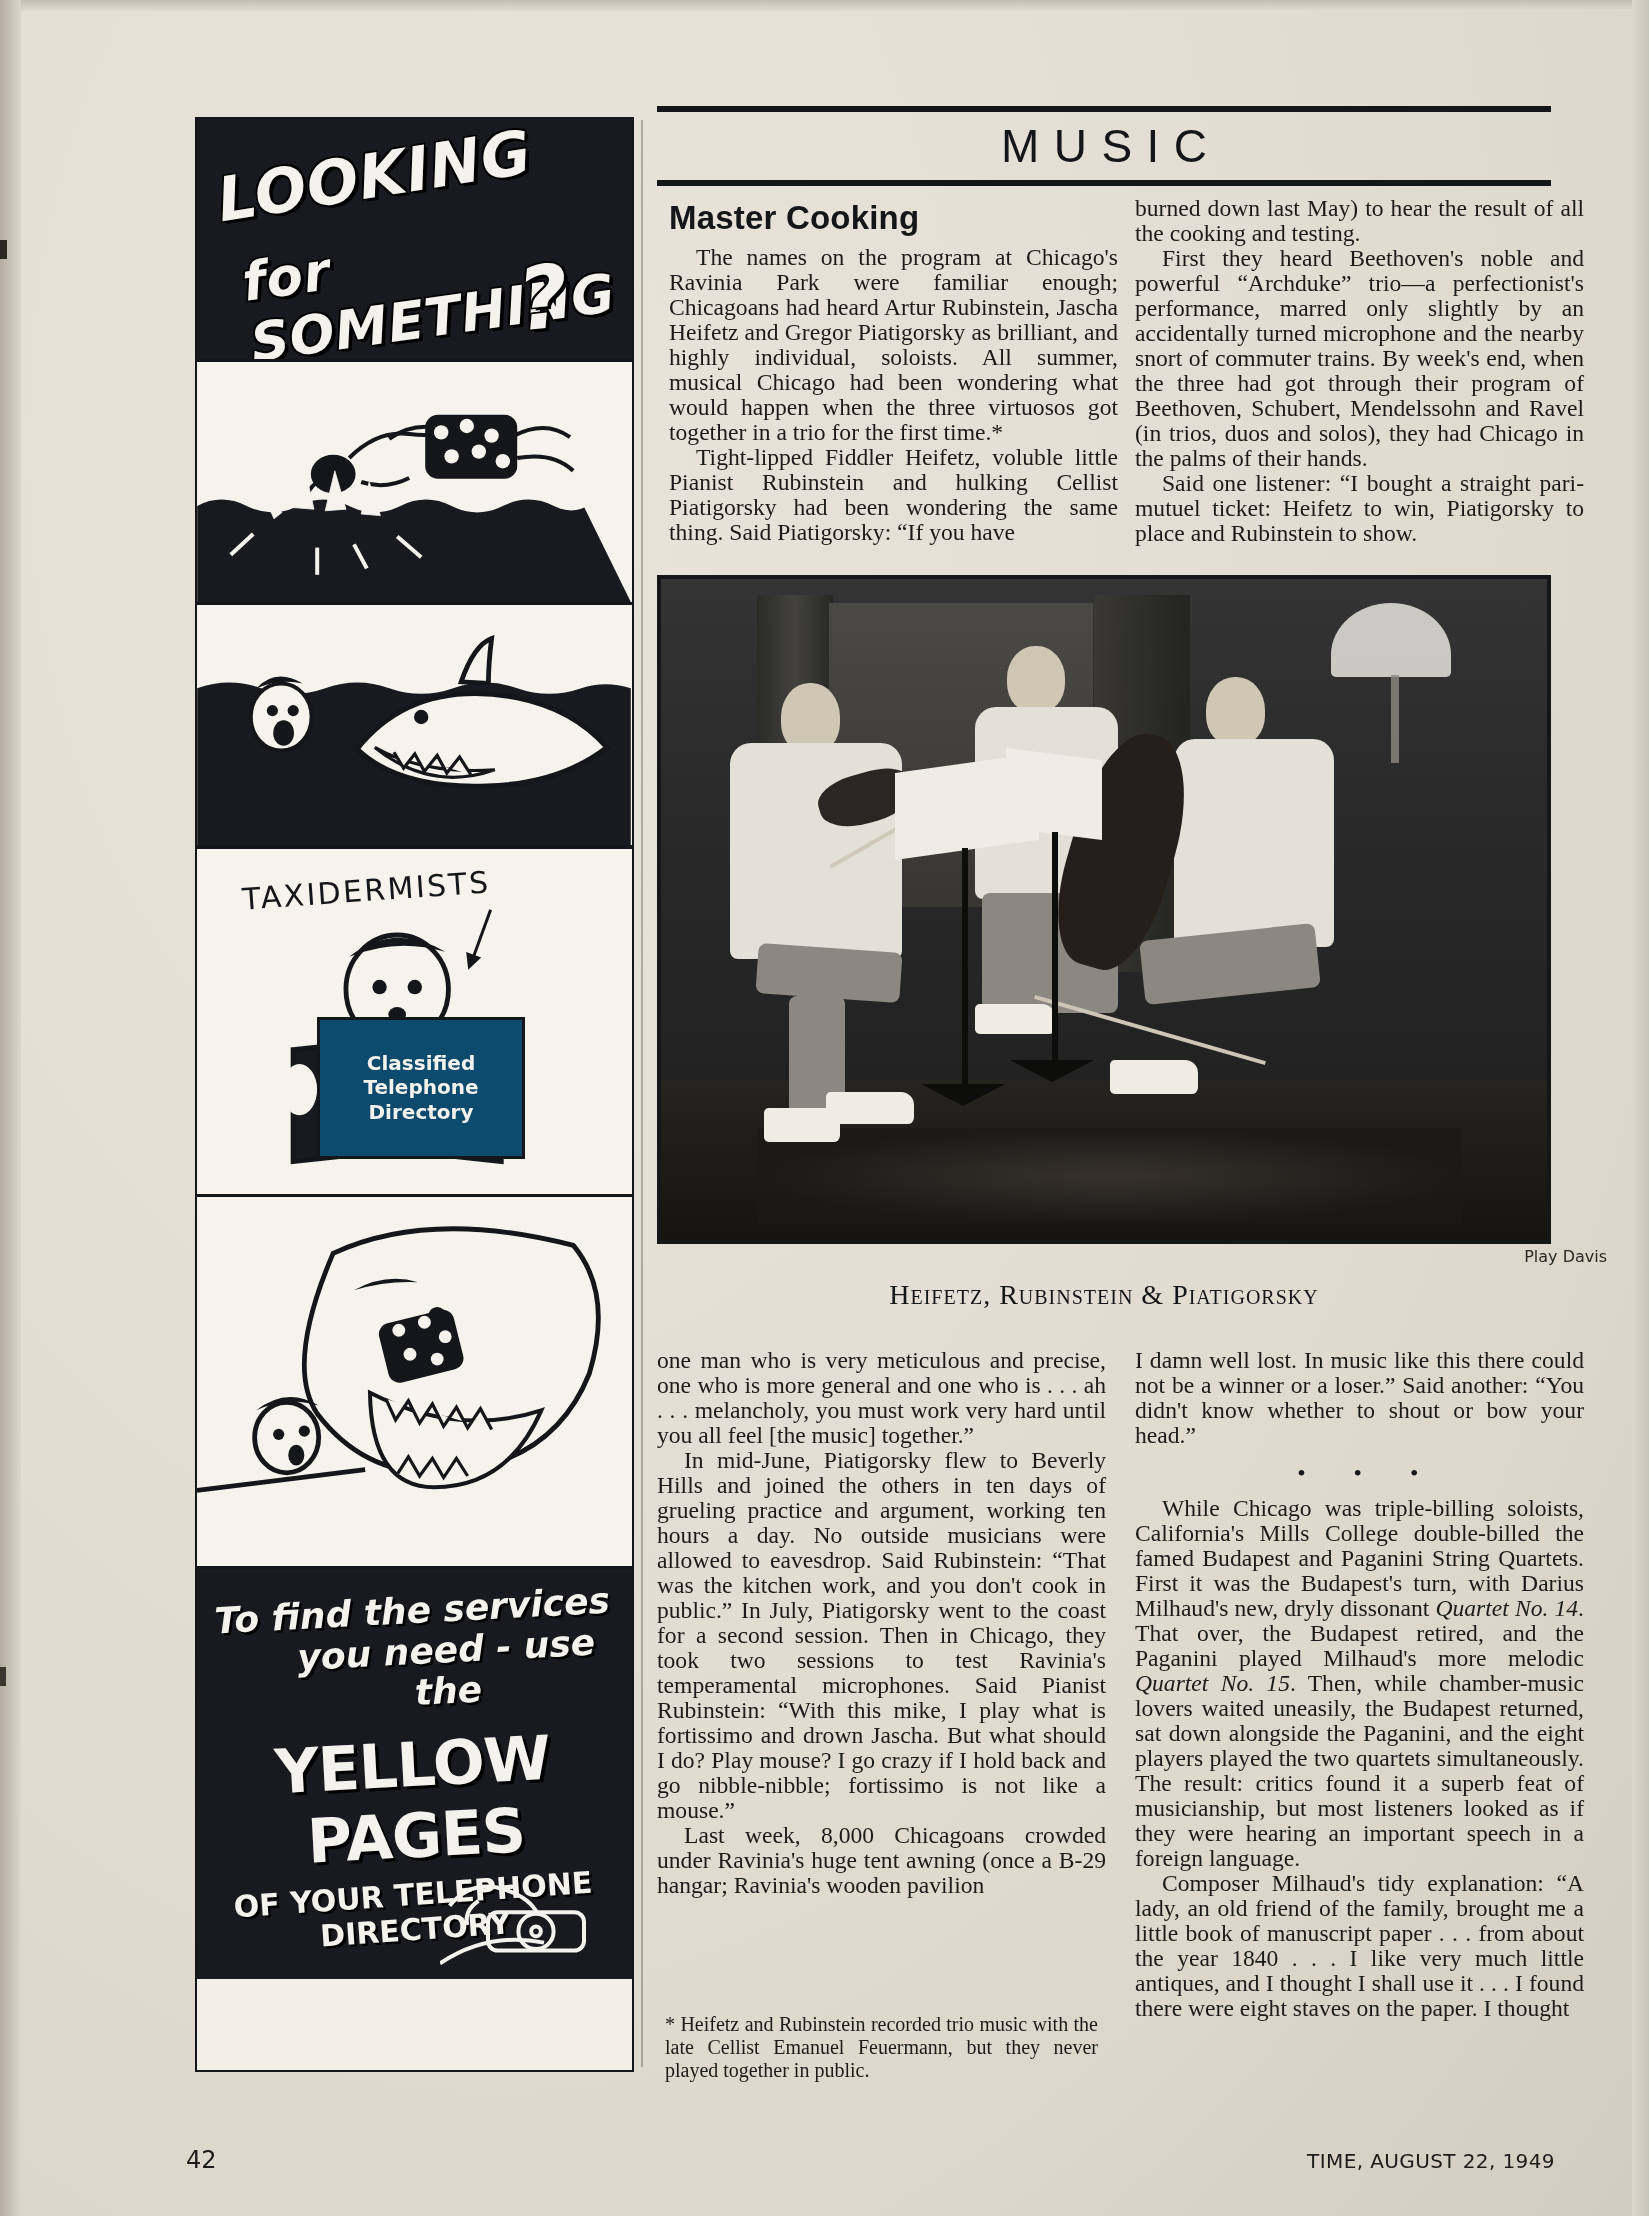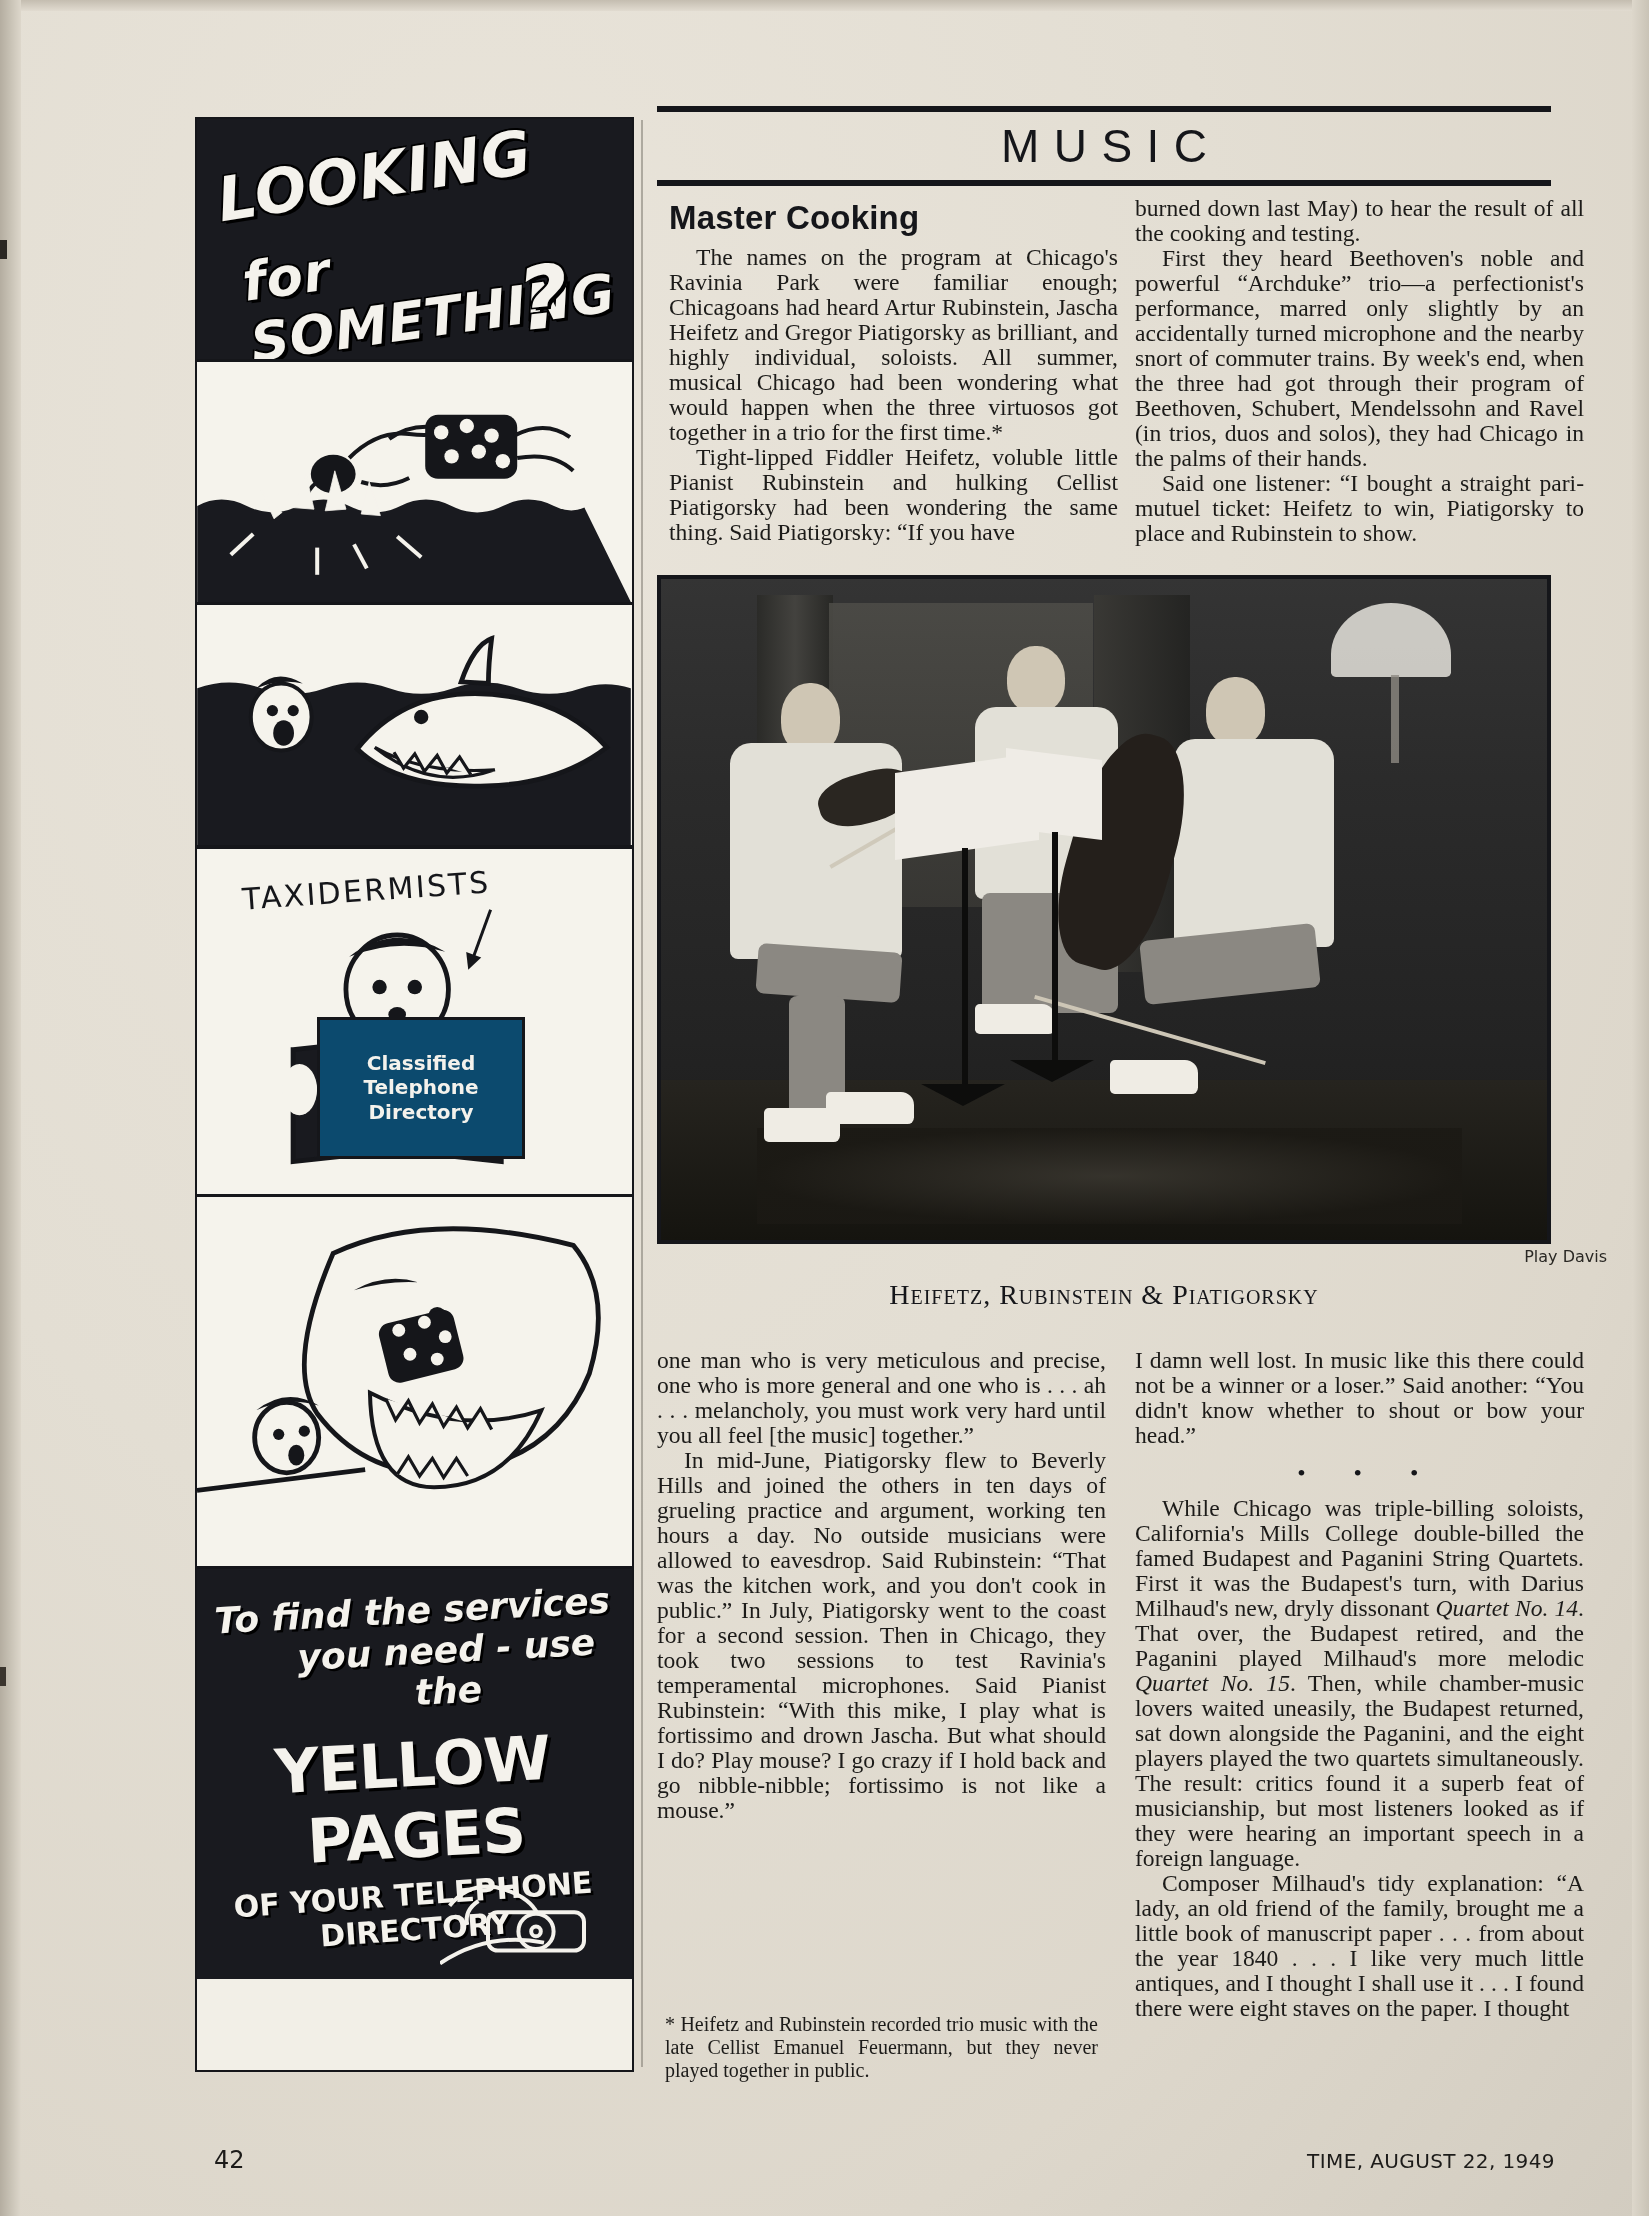--- a/index.html
+++ b/index.html
@@ -213,21 +213,21 @@
   #footnote-rule { position:absolute; left:0px; top:1998px; width:128px; height:1.6px; background:#15161a; opacity:0; }
   #footnote p {
     margin:8px; text-align:justify; text-indent:0;
     font-family:"Liberation Serif", serif;
     font-size:20px; line-height:23px; color:#1c1b19;
   }
 
   
   #page-number {
     position:absolute; left:186px; top:2146px;
-    font-family:"DejaVu Sans", sans-serif; font-size:24px; color:#1c1b19;margin-left:28px;
+    font-family:"DejaVu Sans", sans-serif; font-size:24px; color:#1c1b19;
   }
   #issue-line {
     position:absolute; right:95px; top:2149px;
     font-family:"DejaVu Sans", sans-serif; font-size:20px; color:#1c1b19;
     letter-spacing:0.4px;
   }
 
   
   #col-divider { position:absolute; left:641px; top:120px; width:1.6px; height:1947px; background:#7e7a71; opacity:.55; }
 
@@ -483,20 +483,21 @@
 
     <div id="photo-credit">Play Davis</div>
 
     <div id="photo-caption">
       <div class="names">Heifetz, Rubinstein &amp; Piatigorsky</div>
     </div>
 
     <div class="col" id="col-bot-left">
       <p style="text-indent:0">one man who is very meticulous and precise, one who is more general and one who is . . . ah . . . melancholy, you must work very hard until you all feel [the music] together.”</p>
       <p>In mid-June, Piatigorsky flew to Beverly Hills and joined the others in ten days of grueling practice and argument, working ten hours a day. No outside musicians were allowed to eavesdrop. Said Rubinstein: “That was the kitchen work, and you don't cook in public.” In July, Piatigorsky went to the coast for a second session. Then in Chicago, they took two sessions to test Ravinia's temperamental microphones. Said Pianist Rubinstein: “With this mike, I play what is fortissimo and drown Jascha. But what should I do? Play mouse? I go crazy if I hold back and go nibble-nibble; fortissimo is not like a mouse.”</p>
+      <p>Last week, 8,000 Chicagoans crowded under Ravinia's huge tent awning (once a B-29 hangar; Ravinia's wooden pavilion</p>
     </div>
 
     <div class="col" id="col-bot-right">
       <p style="text-indent:0">I damn well lost. In music like this there could not be a winner or a loser.” Said another: “You didn't know whether to shout or bow your head.”</p>
       <div class="dots">• • •</div>
       <p><span>While Chicago was triple-billing soloists, California's Mills College double-billed the famed Budapest and Paganini String Quartets. First it was the Budapest's turn, with Darius Milhaud's new, dryly dissonant </span><span class="ital">Quartet No. 14</span><span>. That over, the Budapest retired, and the Paganini played Milhaud's more melodic </span><span class="ital">Quartet No. 15</span><span>. Then, while chamber-music lovers waited uneasily, the Budapest returned, sat down alongside the Paganini, and the eight players played the two quartets simultaneously. The result: critics found it a superb feat of musicianship, but most listeners looked as if they were hearing an important speech in a foreign language.</span></p>
       <p>Composer Milhaud's tidy explanation: “A lady, an old friend of the family, brought me a little book of manuscript paper . . . from about the year 1840 . . . I like very much little antiques, and I thought I shall use it . . . I found there were eight staves on the paper. I thought</p>
     </div>
 
     <div id="footnote-rule"></div>

